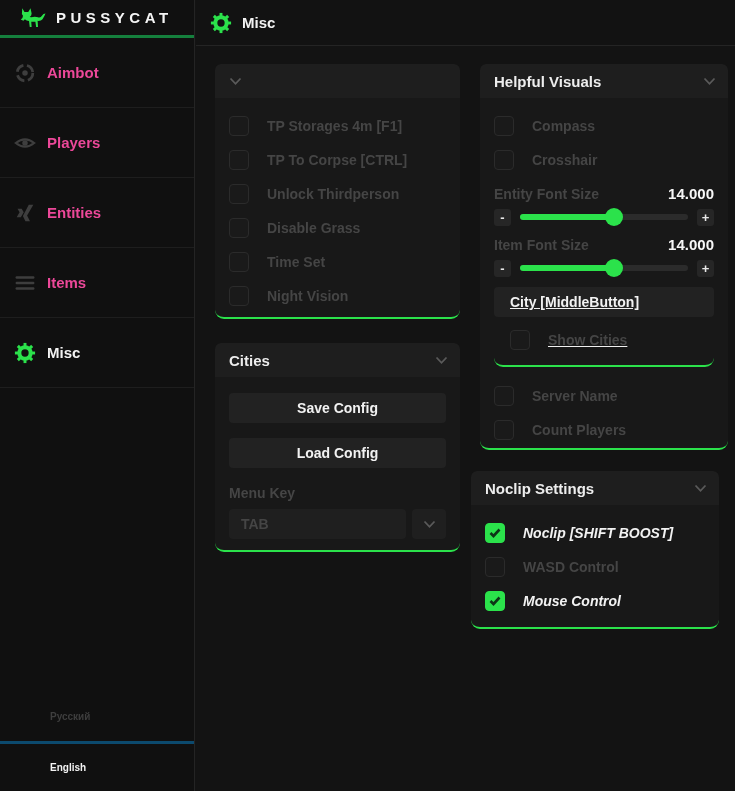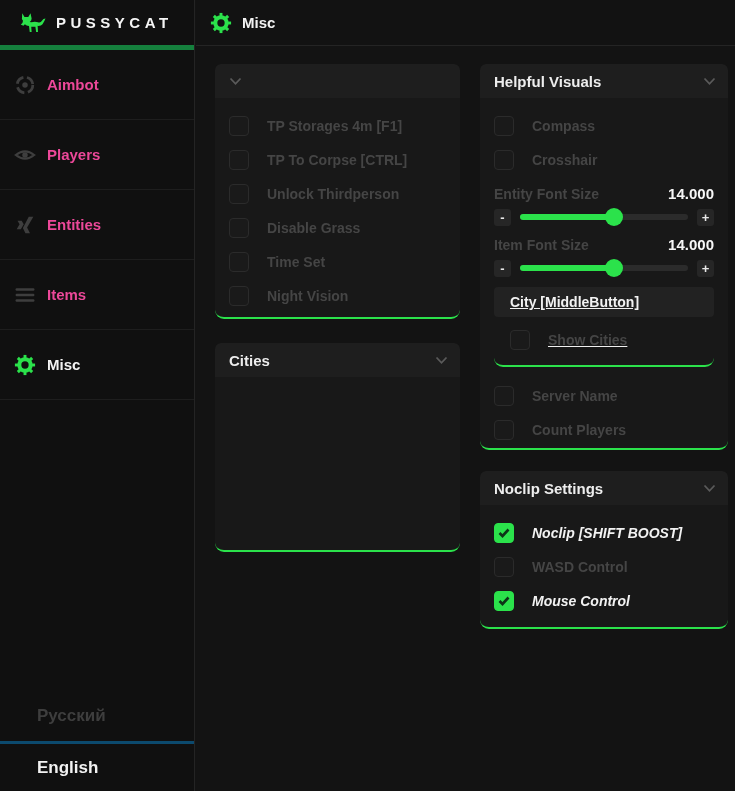--- a/index.html
+++ b/index.html
@@ -12,38 +12,38 @@
     font-weight:bold;
   }
 
   
   .sidebar {
     position:absolute; left:0; top:0; width:195px; height:791px;
     background:#101010; border-right:1px solid #242424;
     display:flex; flex-direction:column;
   }
   .logo-row {
-    height:50px; display:flex; align-items:center; padding-left:17px;
-    border-bottom:5px solid #15803d; flex:0 0 auto;
+    height:38px; display:flex; align-items:center; padding-left:17px;
+    border-bottom:3px solid #15803d; flex:0 0 auto;
   }
   .logo-cat { width:30px; height:24px; margin-right:9px; flex:0 0 auto; }
   .logo-text { font-size:15px; letter-spacing:4.5px; color:#f5f5f5; }
   .nav { flex:0 0 auto; }
   .nav-item {
     height:70px; display:flex; align-items:center; padding-left:13px;
     border-bottom:1px solid #1e1e1e; cursor:pointer;
   }
   .nav-icon { width:24px; height:24px; display:flex; align-items:center; justify-content:center; flex:0 0 auto; }
   .nav-label { margin-left:10px; font-size:15px; color:#ec4899; }
   .nav-item.active .nav-label { color:#f2f2f2; }
   .spacer { flex:1 1 auto; }
   .lang { flex:0 0 auto; }
   .lang-item {
-    height:50px; display:flex; align-items:center; padding-left:37px;
-    font-size:17px; color:#3e3e3e; cursor:pointer;
+    height:50px; display:flex; align-items:center; padding-left:50px;
+    font-size:10px; color:#3e3e3e; cursor:pointer;
   }
   .lang-item.divided { border-top:3px solid #0c4a6e; }
   .lang-item.active { color:#f2f2f2; }
 
   
   .topbar {
     position:absolute; left:196px; top:0; right:0; height:46px;
     background:#121212; border-bottom:1px solid #242424;
     display:flex; align-items:center; padding-left:14px;
   }
@@ -54,21 +54,21 @@
   .content { position:absolute; left:195px; top:46px; right:0; bottom:0; background:#131313; }
   .panel {
     position:absolute; background:#181818;
     border-bottom:2px solid #2be24b;
     border-radius:6px 6px 9px 9px;
     overflow:hidden;
   }
   .panel-exploits { left:20px; top:18px; width:245px; height:255px; }
   .panel-config   { left:20px; top:297px; width:245px; height:209px; }
   .panel-visuals  { left:285px; top:18px; width:248px; height:386px; }
-  .panel-noclip   { left:285px; top:425px; width:248px; height:158px; }
+  .panel-noclip   { left:276px; top:425px; width:248px; height:158px; }
 
   .panel-header {
     height:34px; background:#1e1e1e; display:flex; align-items:center;
     padding:0 12px 0 14px; border-radius:6px 6px 0 0;
   }
   .panel-title { font-size:15px; color:#ededed; flex:1 1 auto; }
   .chev { width:13px; height:9px; flex:0 0 auto; }
   .panel-body { padding-top:11px; }
 
   .check-row { height:34px; display:flex; align-items:center; padding-left:14px; cursor:pointer; }
@@ -288,20 +288,33 @@
     </div>
   </div>
 
   <div class="panel panel-config">
     <div class="panel-header">
       <span class="panel-title">Cities</span>
       <svg class="chev" viewBox="0 0 13 9">
           <path d="M1.5 1.5 L6.5 6.8 L11.5 1.5" fill="none" stroke="#5a5a5a" stroke-width="1.8"></path>
         </svg>
     </div>
+    <div>
+      <button class="wide-btn btn-save">Save Config</button>
+      <button class="wide-btn btn-load">Load Config</button>
+      <div class="field-label">Menu Key</div>
+      <div class="select-row">
+        <div class="select-box">TAB</div>
+        <div class="select-caret">
+          <svg class="chev" viewBox="0 0 13 9">
+              <path d="M1.5 1.5 L6.5 6.8 L11.5 1.5" fill="none" stroke="#5a5a5a" stroke-width="1.8"></path>
+            </svg>
+        </div>
+      </div>
+    </div>
   </div>
 
   <div class="panel panel-visuals">
     <div class="panel-header">
       <span class="panel-title">Helpful Visuals</span>
       <svg class="chev" viewBox="0 0 13 9">
           <path d="M1.5 1.5 L6.5 6.8 L11.5 1.5" fill="none" stroke="#5a5a5a" stroke-width="1.8"></path>
         </svg>
     </div>
     <div class="panel-body">

